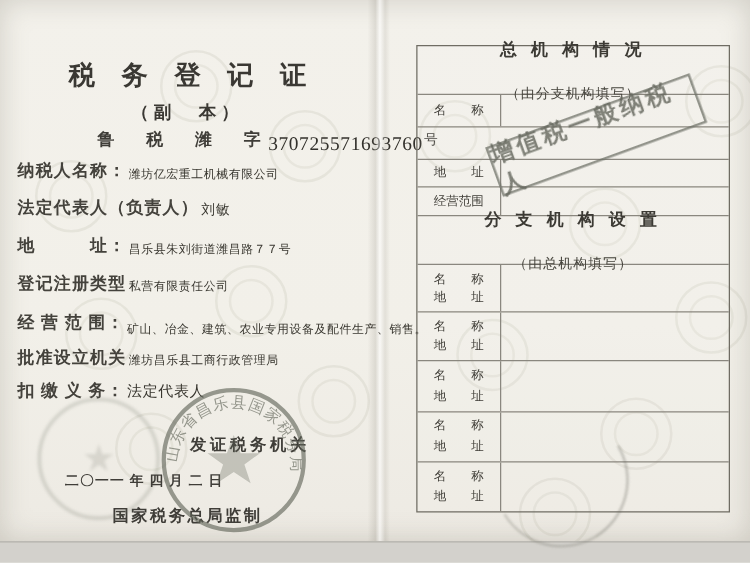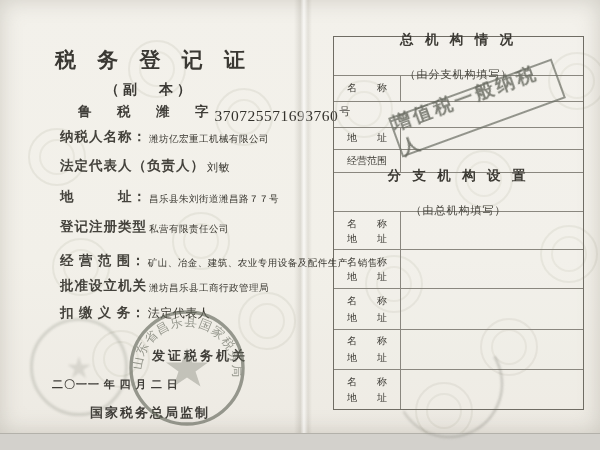--- a/index.html
+++ b/index.html
@@ -20,21 +20,21 @@
       border:2px solid rgba(148,145,122,0.11);border-radius:50%;}
   
   .lp-title{position:absolute;left:0;top:46px;width:300px;text-align:center;
             font-size:21px;font-weight:bold;letter-spacing:8px;text-indent:8px;color:#3a3833;}
   .lp-sub{position:absolute;left:0;top:81px;width:300px;text-align:center;
           font-size:14px;font-weight:bold;letter-spacing:4px;color:#3a3833;}
   .serial{position:absolute;left:78px;top:103px;display:flex;align-items:flex-start;white-space:nowrap;}
   .serial .pfx{font-size:13.5px;font-weight:bold;letter-spacing:6px;}
   .serial .num{font-size:15.5px;margin-top:4px;letter-spacing:0.5px;color:#33312c;}
   .serial .sfx{font-size:11px;margin-top:1px;margin-left:1px;}
-  .field{position:absolute;left:14px;display:flex;align-items:flex-end;white-space:nowrap;z-index:2;margin-left:46px;}
+  .field{position:absolute;left:14px;display:flex;align-items:center;white-space:nowrap;z-index:2;}
   .field .lbl{font-size:13.5px;font-weight:bold;letter-spacing:1px;color:#44423c;}
   .field .val{font-size:9.5px;margin-top:6px;margin-left:2px;letter-spacing:0.5px;color:#38362f;}
   .field .val.drop{margin-top:11px;}
   .issuer{position:absolute;left:152px;top:347px;font-size:13px;font-weight:bold;
           letter-spacing:3px;z-index:3;}
   .issue-date{position:absolute;left:52px;top:377px;font-size:11px;font-weight:bold;
           letter-spacing:1px;z-index:3;white-space:nowrap;}
   .lp-footer{position:absolute;left:0;top:404px;width:300px;text-align:center;
           font-size:13px;font-weight:bold;letter-spacing:2px;z-index:2;}
   

